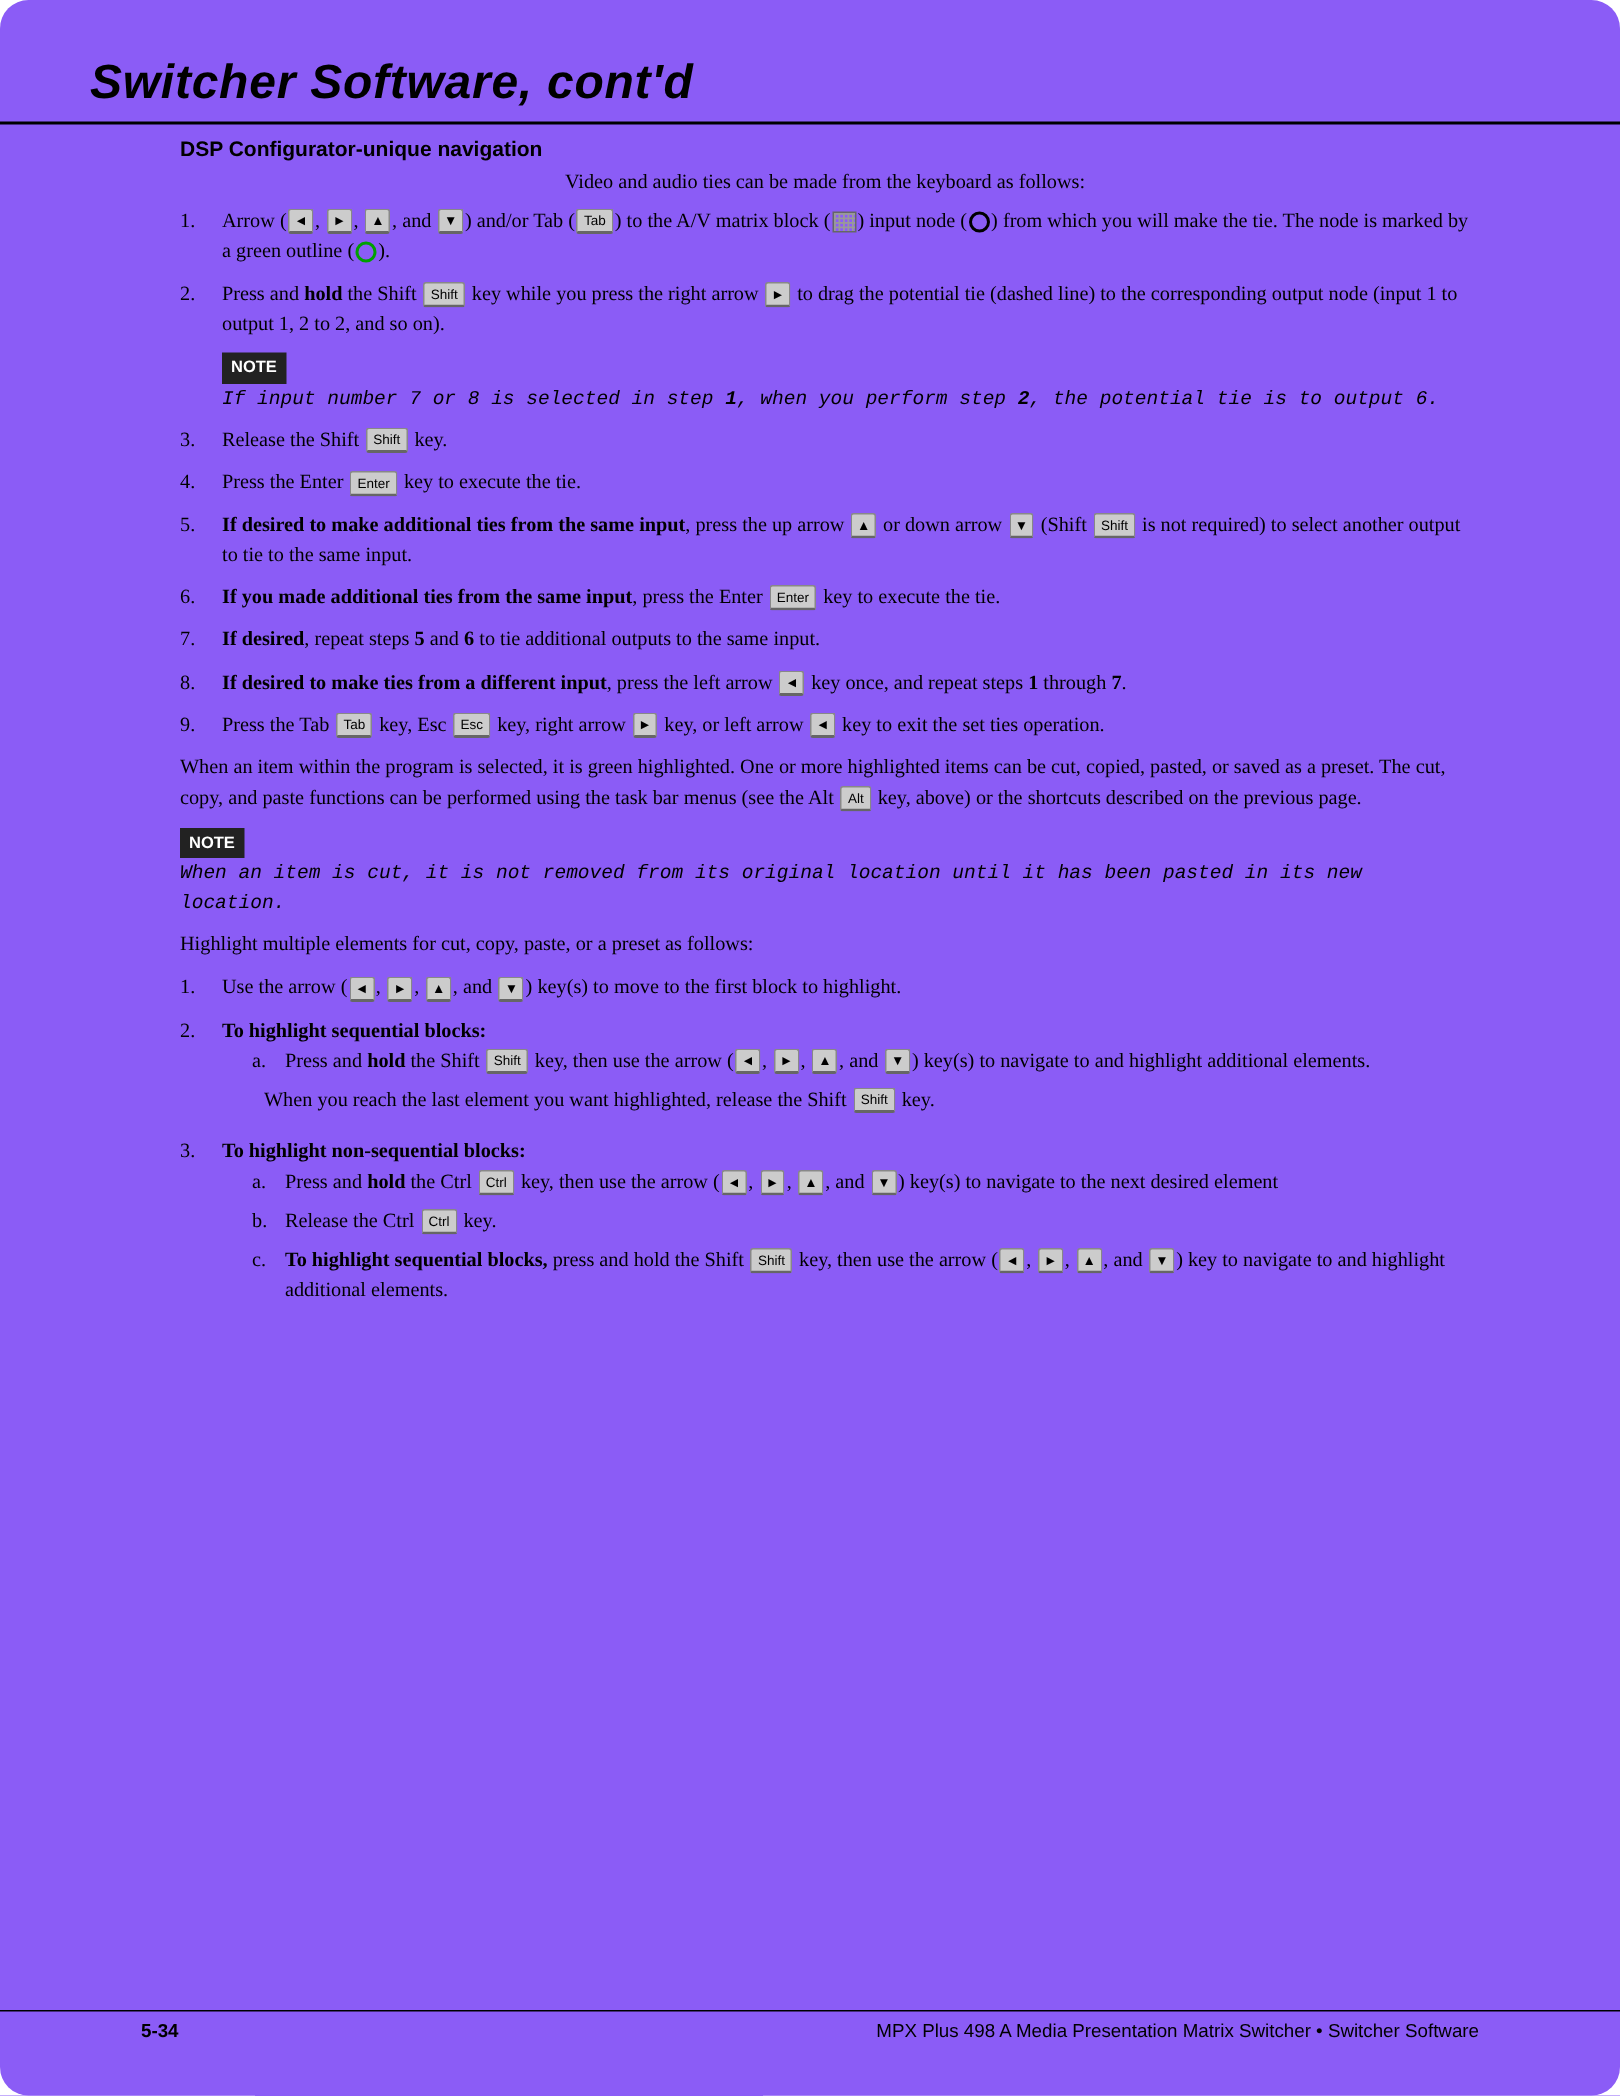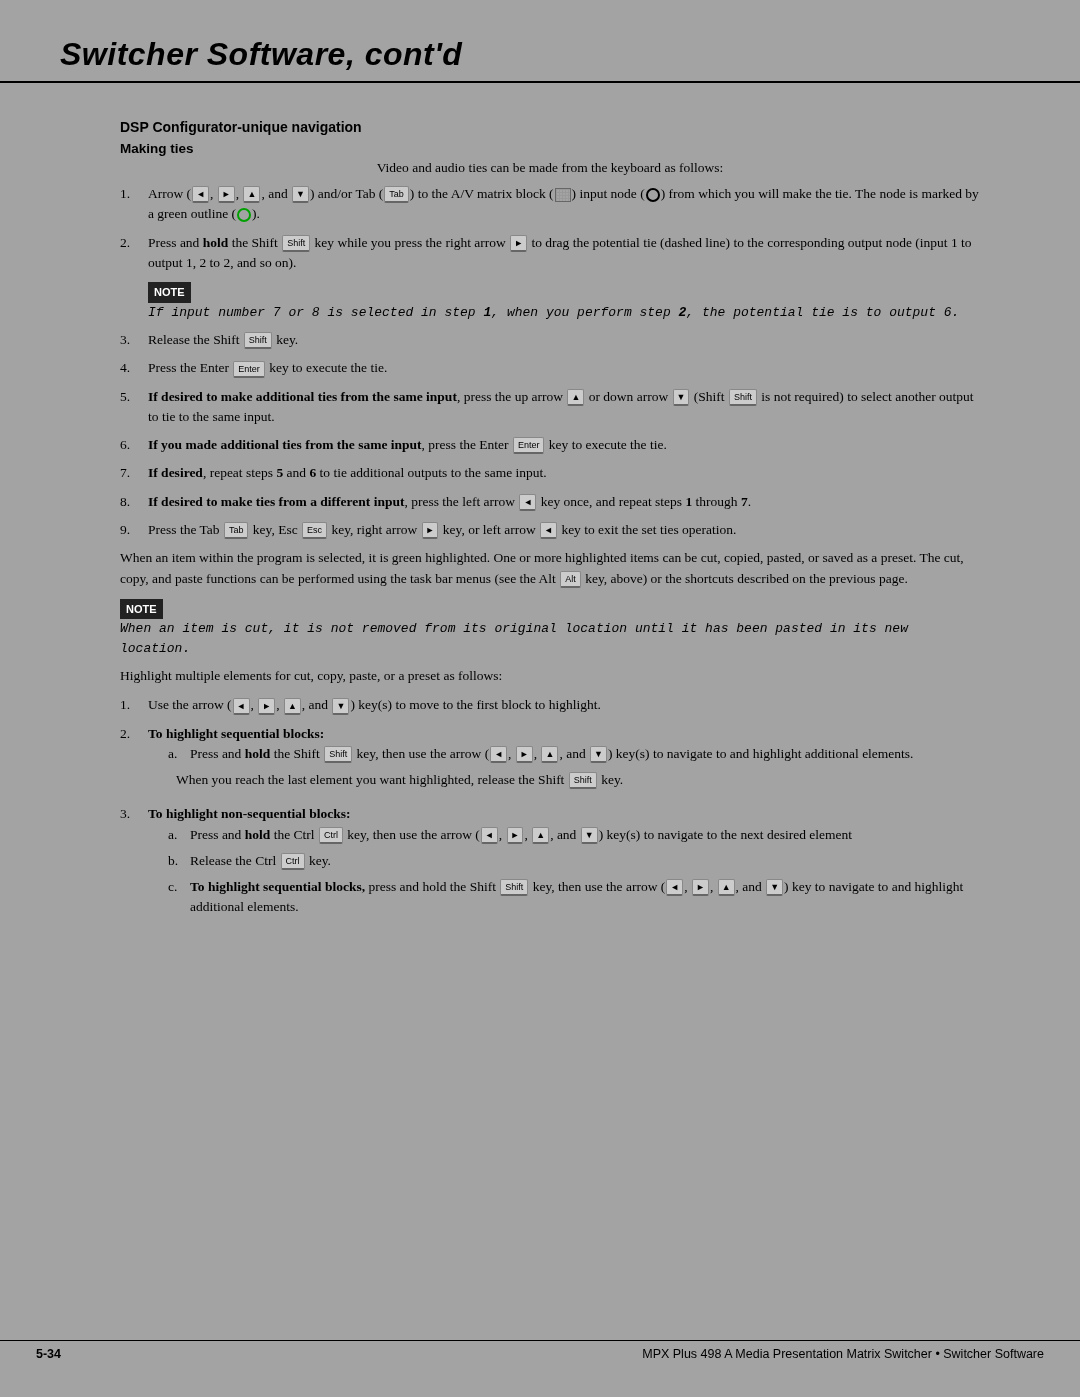--- a/index.html
+++ b/index.html
@@ -8,22 +8,23 @@
       font-size: 14px;
       background: #fff;
       color: #000;
       width: 1080px;
       min-height: 1397px;
     }
 
     .page {
       width: 1080px;
       min-height: 1397px;
-      background: #a3a3a3;
+      background: #8b5cf6;
       position: relative;
+      border-radius: 19px;
     }
 
     
     .header {
       padding: 36px 60px 0 60px;
       border-bottom: 2.5px solid #000;
       padding-bottom: 8px;
       margin-bottom: 0;
     }
 
@@ -31,21 +32,21 @@
       font-family: Arial, Helvetica, sans-serif;
       font-size: 32px;
       font-weight: 900;
       font-style: italic;
       letter-spacing: 0.5px;
       color: #000;
     }
 
     
     .content {
-      padding: 36px 100px 24px 120px;
+      padding: 8px 100px 24px 120px;
     }
 
     
     .section-heading {
       font-family: Arial, Helvetica, sans-serif;
       font-size: 14px;
       font-weight: bold;
       margin-bottom: 6px;
     }
 
@@ -215,21 +216,21 @@
 
     
     .footer {
       position: absolute;
       bottom: 30px;
       left: 0;
       right: 0;
       display: flex;
       align-items: center;
       justify-content: space-between;
-      padding: 6px 36px;
+      padding: 6px 94px;
       border-top: 1.5px solid #000;
       font-family: Arial, Helvetica, sans-serif;
       font-size: 12.5px;
     }
 
     .footer-page {
       font-weight: bold;
     }
 
     .footer-title {
@@ -286,21 +287,20 @@
 <div class="page">
 
   <div class="header">
     <div class="header-title">Switcher Software, cont'd</div>
   </div>
 
   <div class="content">
 
     <div class="section-heading">DSP Configurator-unique navigation</div>
 
-    <div class="sub-heading">Making ties</div>
 
     <div class="intro-text">Video and audio ties can be made from the keyboard as follows:</div>
 
     <ol class="main-list">
 
       <li>
         <span class="num">1.</span>
         <span class="li-content">
           Arrow (<span class="arrow-key">◄</span>,
           <span class="arrow-key">►</span>,

